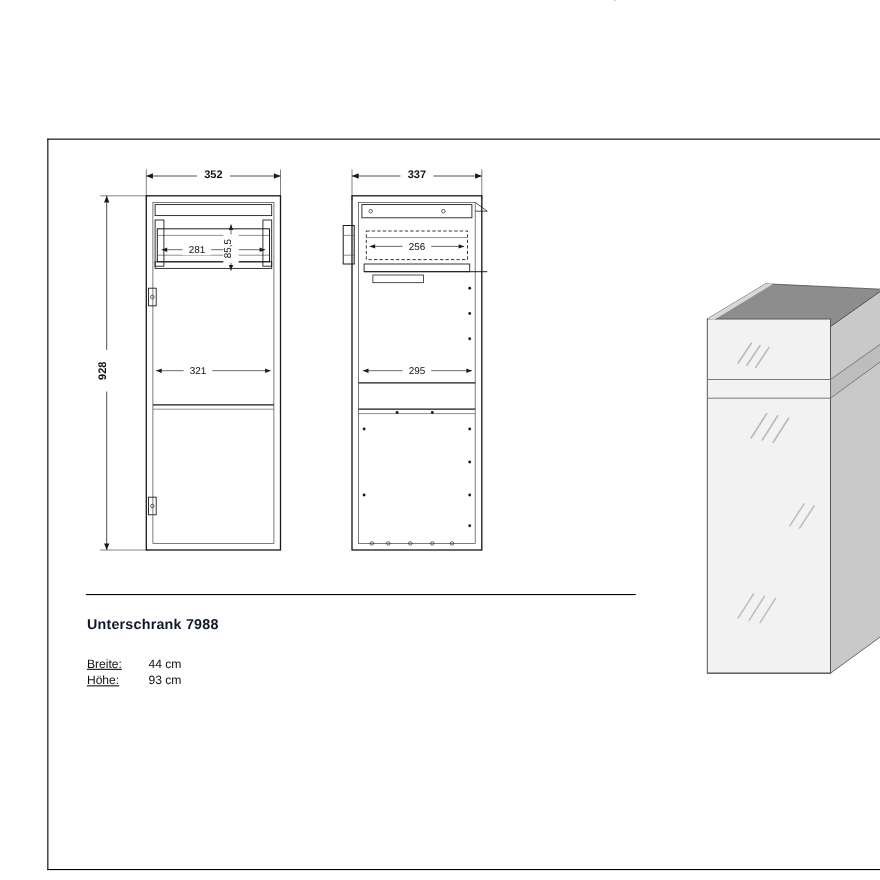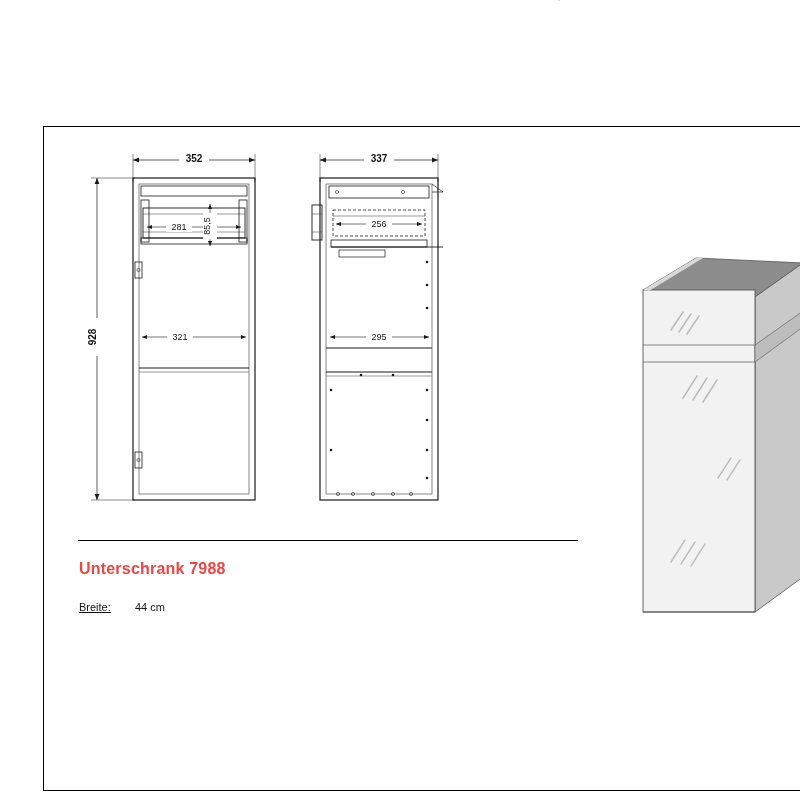--- a/index.html
+++ b/index.html
@@ -44,25 +44,25 @@
   }
 
   
   .title-block {
     position: absolute;
     left: 36px;
     top: 560px;
     width: 420px;
   }
   .product-title {
-    font-size: 16px;
+    font-size: 13px;
     font-weight: bold;
     letter-spacing: 0.2px;
     margin: 0 0 22px 0;
-    color: #ef4444;
+    color: #0f172a;
   }
   .spec-row {
     font-size: 11px;
     line-height: 15px;
     white-space: nowrap;
   }
   .spec-label {
     display: inline-block;
     width: 56px;
     color: #111;
@@ -270,15 +270,18 @@
       <line x1="600" y1="612" x2="712" y2="612" stroke="#555" stroke-width="0.9"></line>
     </g>
   </svg>
 
   <div class="title-block">
     <div class="product-title">Unterschrank 7988</div>
 
     <div class="spec-row">
       <span class="spec-label">Breite:</span><span class="spec-value">44 cm</span>
     </div>
+    <div class="spec-row">
+      <span class="spec-label">Höhe:</span><span class="spec-value">93 cm</span>
+    </div>
   </div>
 
 </div>
 
 </body></html>

